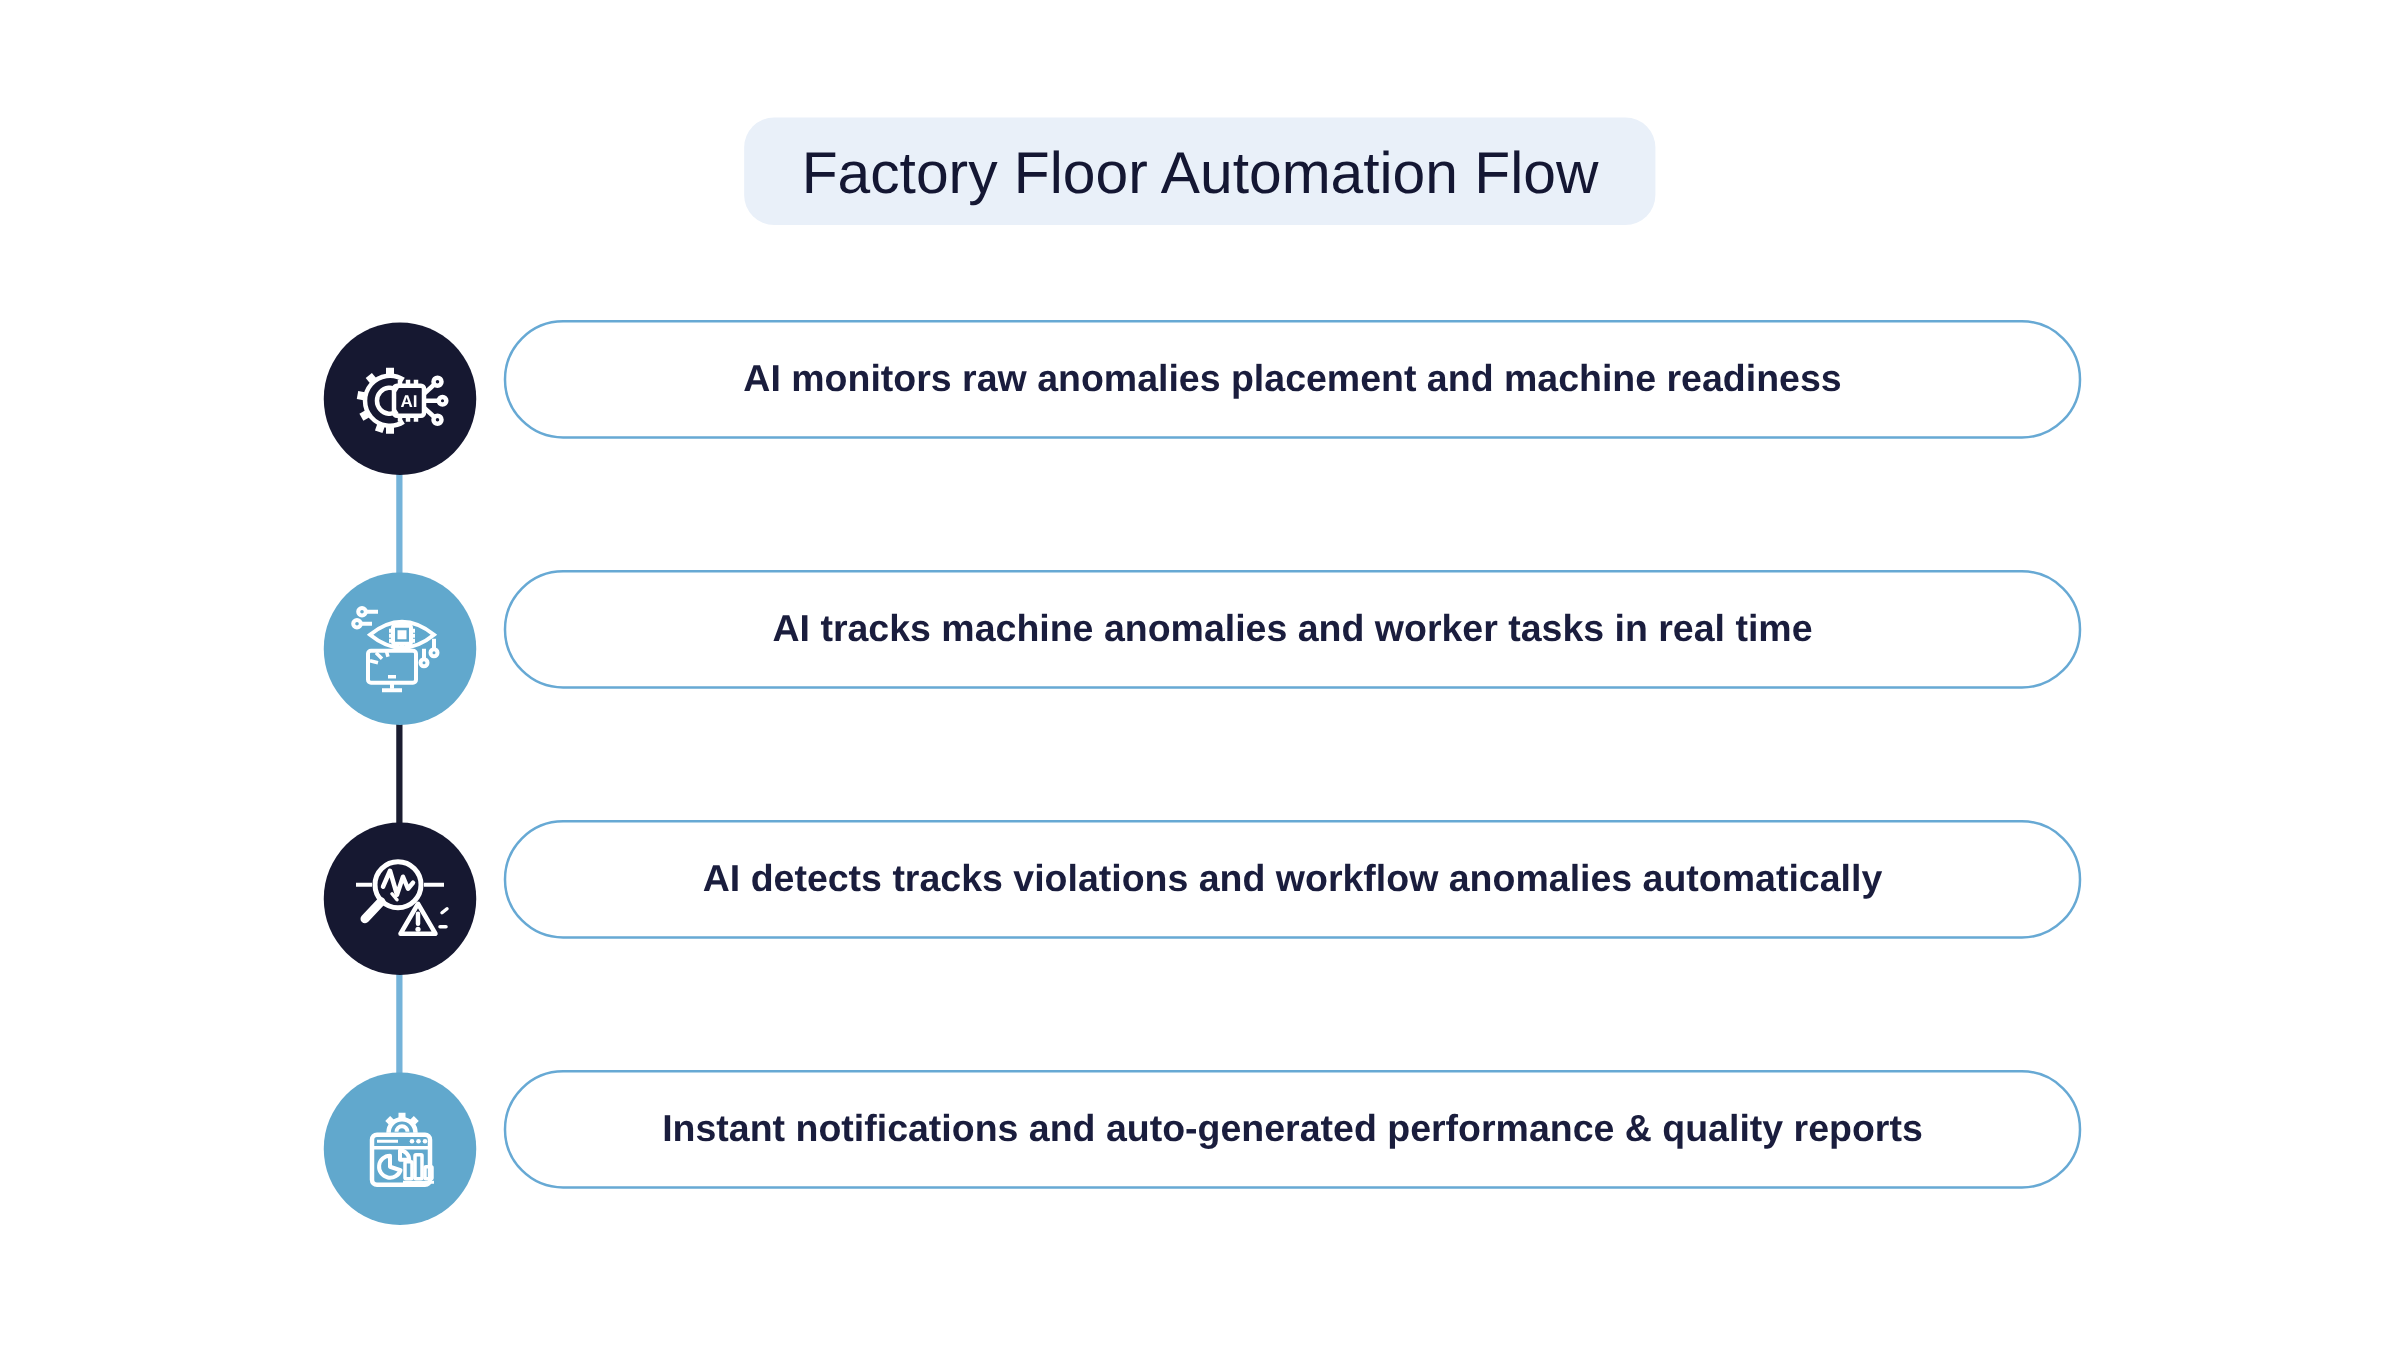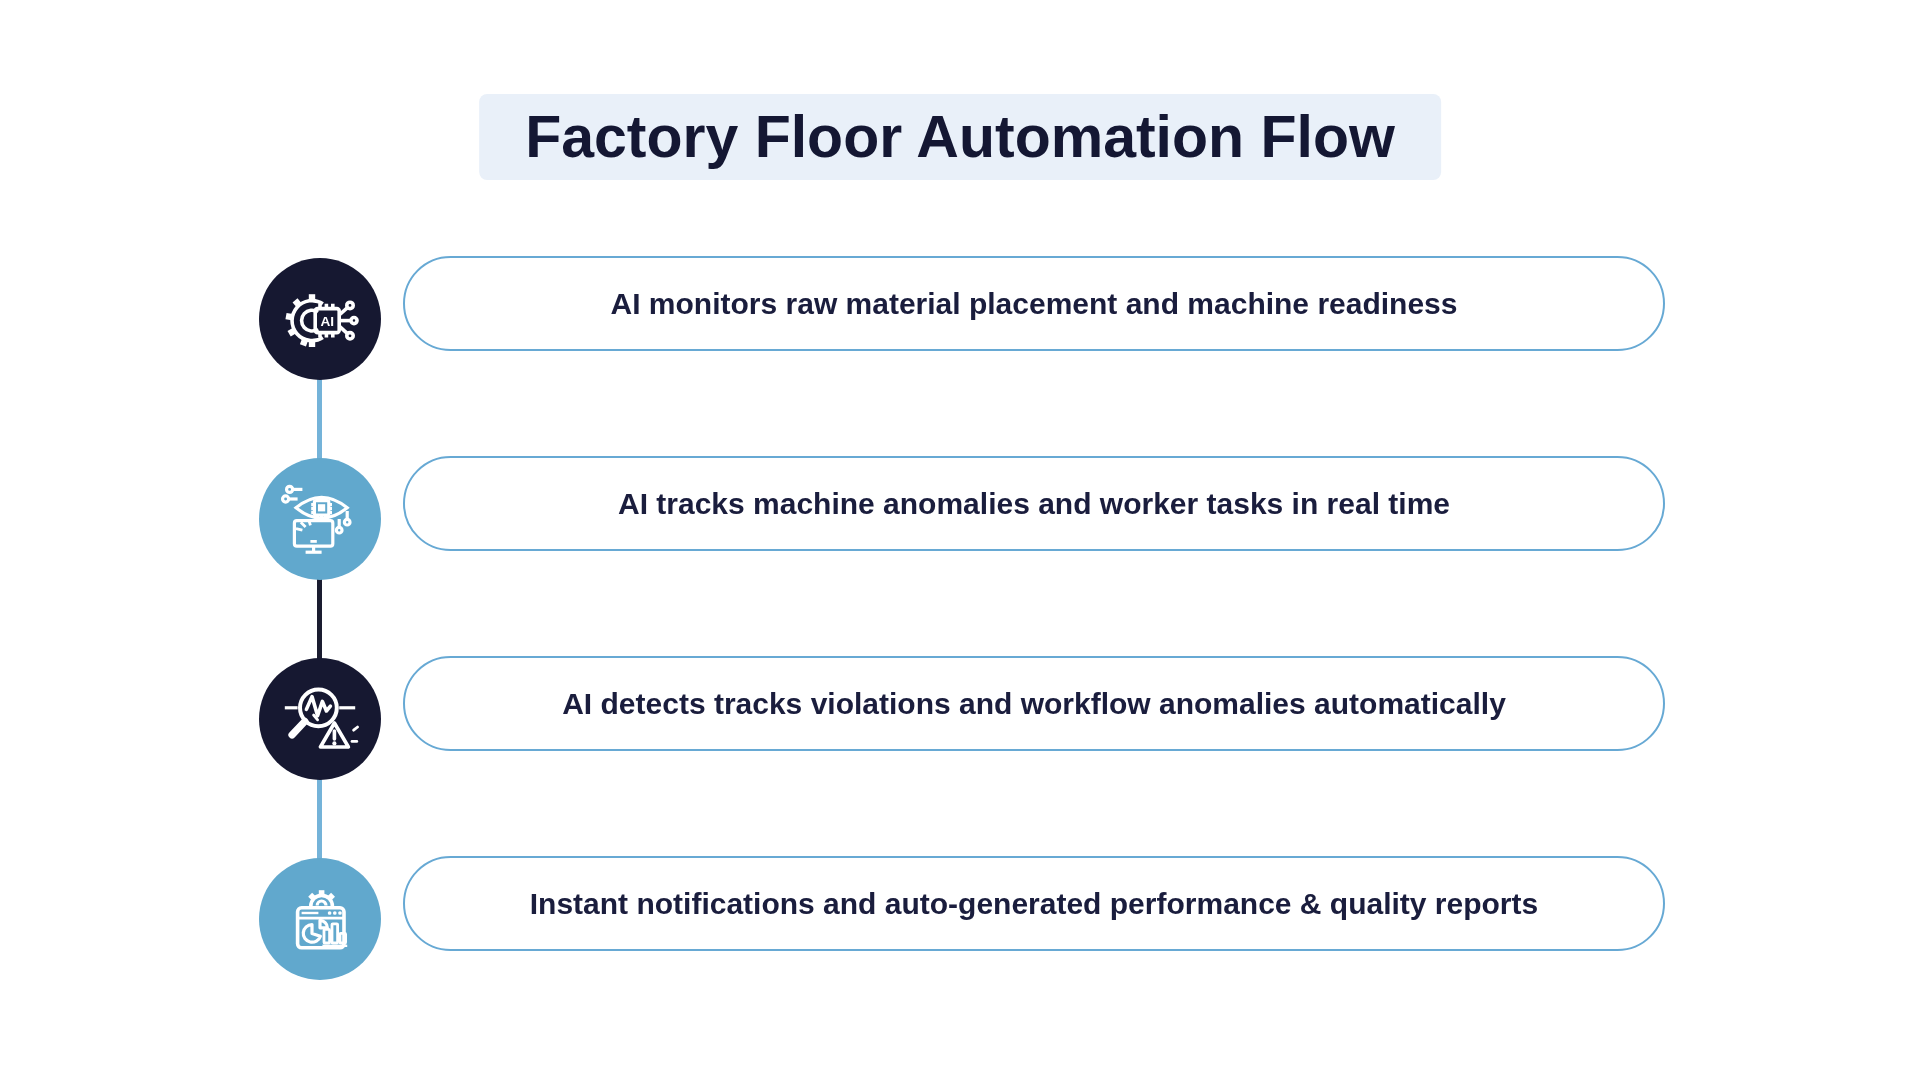--- a/index.html
+++ b/index.html
@@ -3,22 +3,22 @@
 <meta charset="utf-8">
 <style>
   html,body{margin:0;padding:0;background:#ffffff;}
   .canvas{
     position:relative;width:1920px;height:1080px;background:#ffffff;overflow:hidden;
     font-family:"Liberation Sans",sans-serif;
   }
   .title{
     position:absolute;top:94px;left:50%;transform:translateX(-50%);
     height:86px;display:flex;align-items:center;justify-content:center;
-    padding:0 46px;border-radius:8px;background:#e9f0f9;
-    color:#141733;font-size:59px;font-weight:bold;white-space:nowrap;
+    padding:0 46px;border-radius:24px;background:#e9f0f9;
+    color:#141733;font-size:47px;font-weight:normal;white-space:nowrap;
   }
   .connector{position:absolute;left:317px;width:5px;z-index:1;}
   .connector.light{background:#74b3d9;}
   .connector.dark{background:#1a1c30;}
   .c1{top:370px;height:96px;}
   .c2{top:570px;height:96px;}
   .c3{top:770px;height:96px;}
   .circle{
     position:absolute;left:259px;width:122px;height:122px;border-radius:50%;
     display:flex;align-items:center;justify-content:center;z-index:2;
@@ -71,21 +71,21 @@
         <circle cx="87.5" cy="33" r="4"></circle>
         <path d="M74 52 H88"></path>
         <circle cx="92.5" cy="52" r="3.8"></circle>
         <path d="M74 59 L84 68"></path>
         <circle cx="87.5" cy="71" r="4"></circle>
       </g>
       <text x="59" y="58.5" text-anchor="middle" font-size="17" font-weight="bold" fill="#ffffff" font-family="Liberation Sans, sans-serif">AI</text>
     </svg>
   </div>
   <div class="pill pr1">
-    <span>AI monitors raw material placement and machine readiness</span>
+    <span>AI monitors raw anomalies placement and machine readiness</span>
   </div>
 
   <div class="circle light cr2">
     <svg viewBox="0 0 100 100">
       <g class="icon-stroke" stroke-width="4">
         <circle cx="12" cy="13" r="3.8"></circle>
         <path d="M16 13 H28"></path>
         <circle cx="7" cy="25" r="3.8"></circle>
         <path d="M11 25 H22"></path>
         <path d="M20 36 Q52 10 84 36 Q52 62 20 36 Z"></path>

